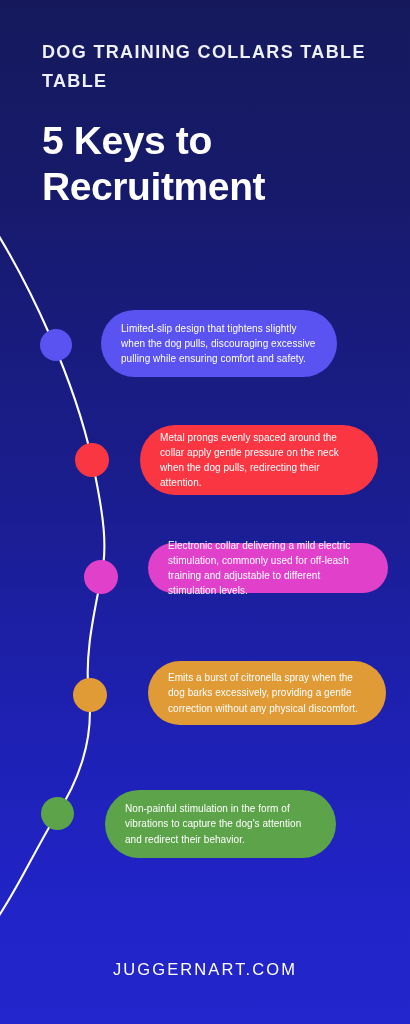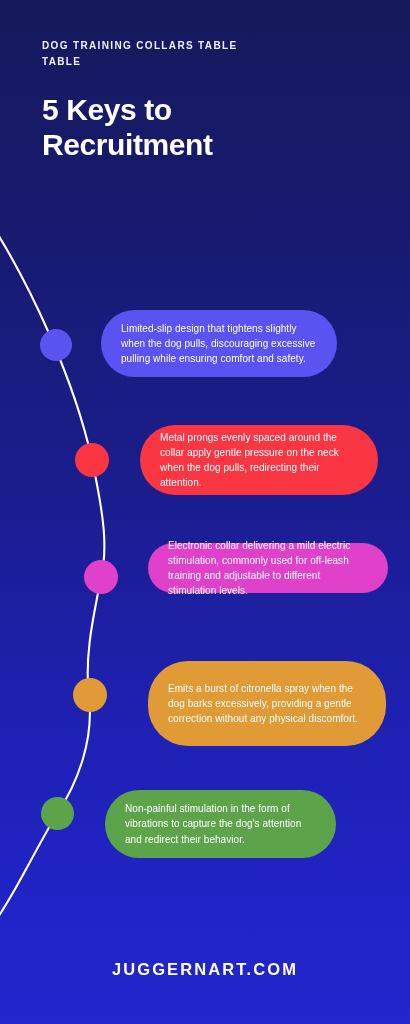--- a/index.html
+++ b/index.html
@@ -40,31 +40,31 @@
 
   
   .header {
     position: absolute;
     left: 0;
     top: 0;
     width: 410px;
   }
   .eyebrow {
     margin: 38px 40px 0 42px;
-    font-size: 10px;
+    font-size: 18px;
     font-weight: bold;
     letter-spacing: 1.35px;
     line-height: 1.62;
     color: #eef0fb;
     text-transform: uppercase;
     white-space: pre-line;
   }
   .title {
     margin: 22px 40px 0 42px;
-    font-size: 30px;
+    font-size: 39px;
     font-weight: bold;
     line-height: 1.17;
     letter-spacing: -0.4px;
     color: #ffffff;
     white-space: pre-line;
   }
 
   
   .items {
     position: absolute;
@@ -103,21 +103,21 @@
     left: 0;
     bottom: 0;
     width: 410px;
     height: 110px;
     display: flex;
     align-items: center;
     justify-content: center;
   }
   .footer-text {
     font-size: 16.5px;
-    font-weight: bold;
+    font-weight: normal;
     letter-spacing: 2.1px;
     color: #ffffff;
   }
 </style>
 </head>
 <body>
 
 <div class="poster">
 
   <svg class="curve-layer" viewBox="0 0 410 1024" preserveAspectRatio="none" aria-hidden="true">
@@ -153,21 +153,21 @@
 
     <div class="item">
       <div class="dot" style="left:84px; top:560px; width:34px; height:34px; background:#e040ca;"></div>
       <div class="bubble" style="left:148px; top:543px; width:240px; height:50px; background:#e040ca;">
         <span class="bubble-text">Electronic collar delivering a mild electric stimulation, commonly used for off-leash training and adjustable to different stimulation levels.</span>
       </div>
     </div>
 
     <div class="item">
       <div class="dot" style="left:73px; top:678px; width:34px; height:34px; background:#e09a36;"></div>
-      <div class="bubble" style="left:148px; top:661px; width:238px; height:85px; background:#e09a36;">
+      <div class="bubble" style="left:148px; top:661px; width:238px; height:64px; background:#e09a36;">
         <span class="bubble-text">Emits a burst of citronella spray when the dog barks excessively, providing a gentle correction without any physical discomfort.</span>
       </div>
     </div>
 
     <div class="item">
       <div class="dot" style="left:41px; top:797px; width:33px; height:33px; background:#5da34a;"></div>
       <div class="bubble" style="left:105px; top:790px; width:231px; height:68px; background:#5da34a;">
         <span class="bubble-text">Non-painful stimulation in the form of vibrations to capture the dog's attention and redirect their behavior.</span>
       </div>
     </div>

